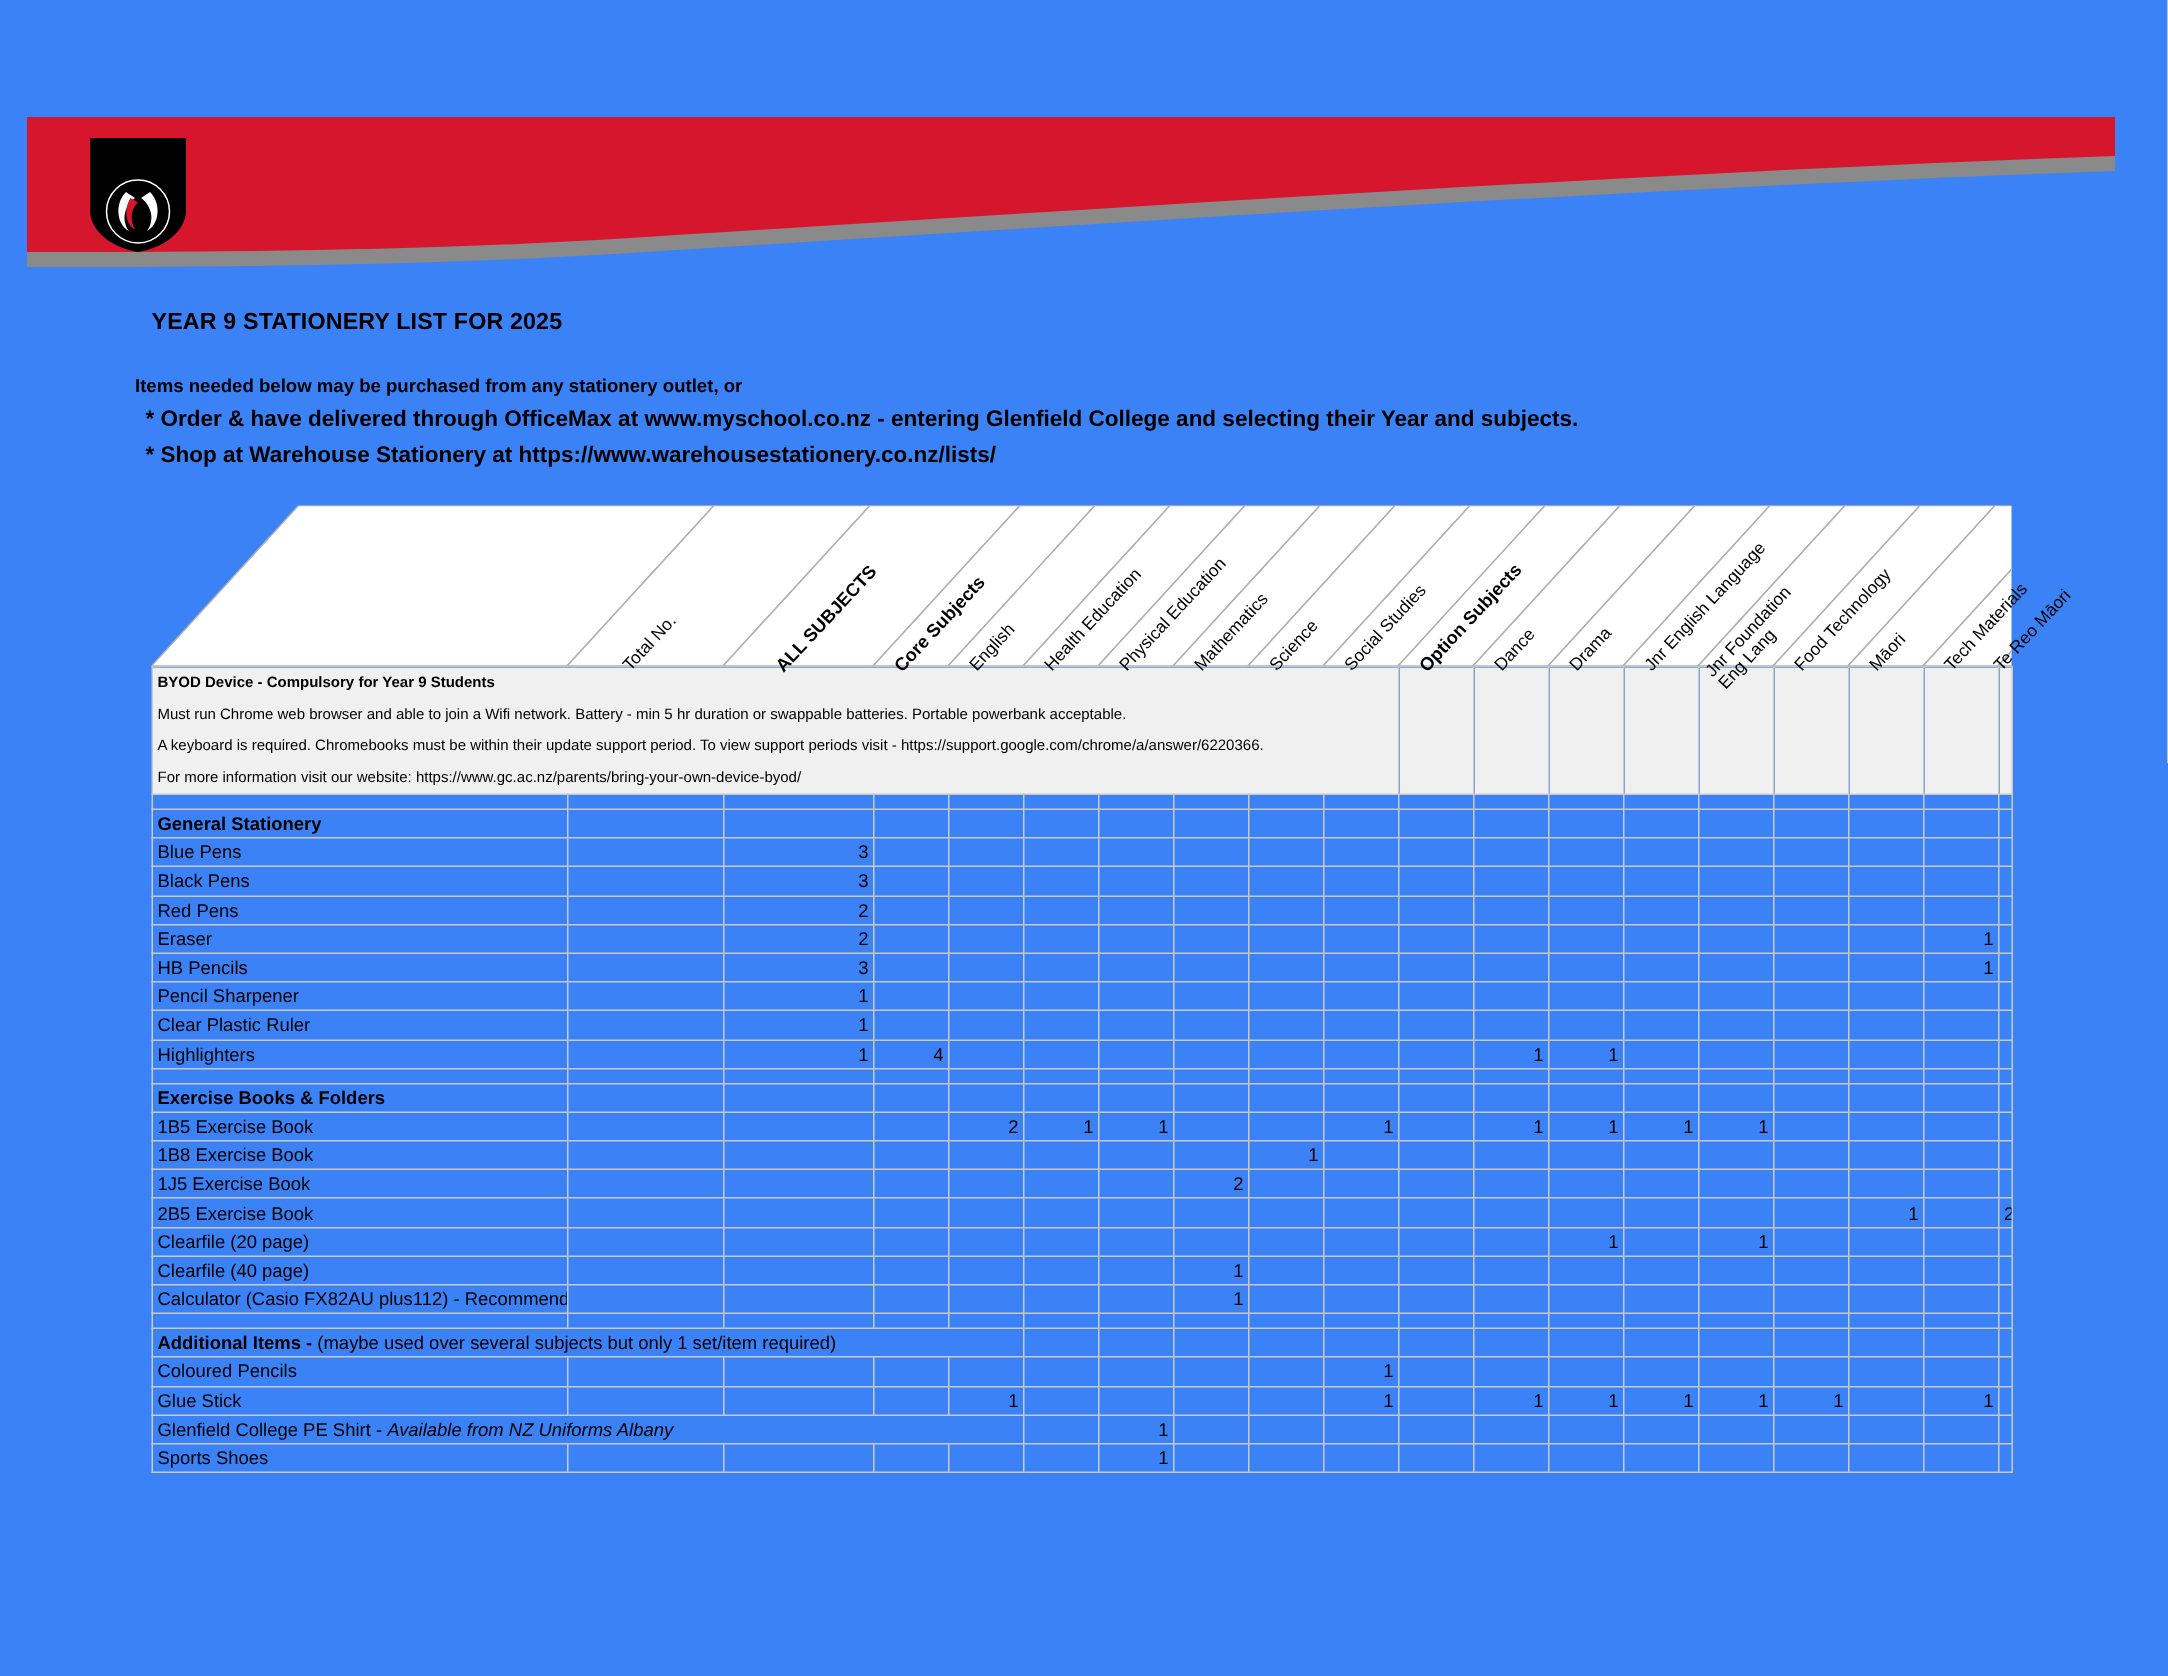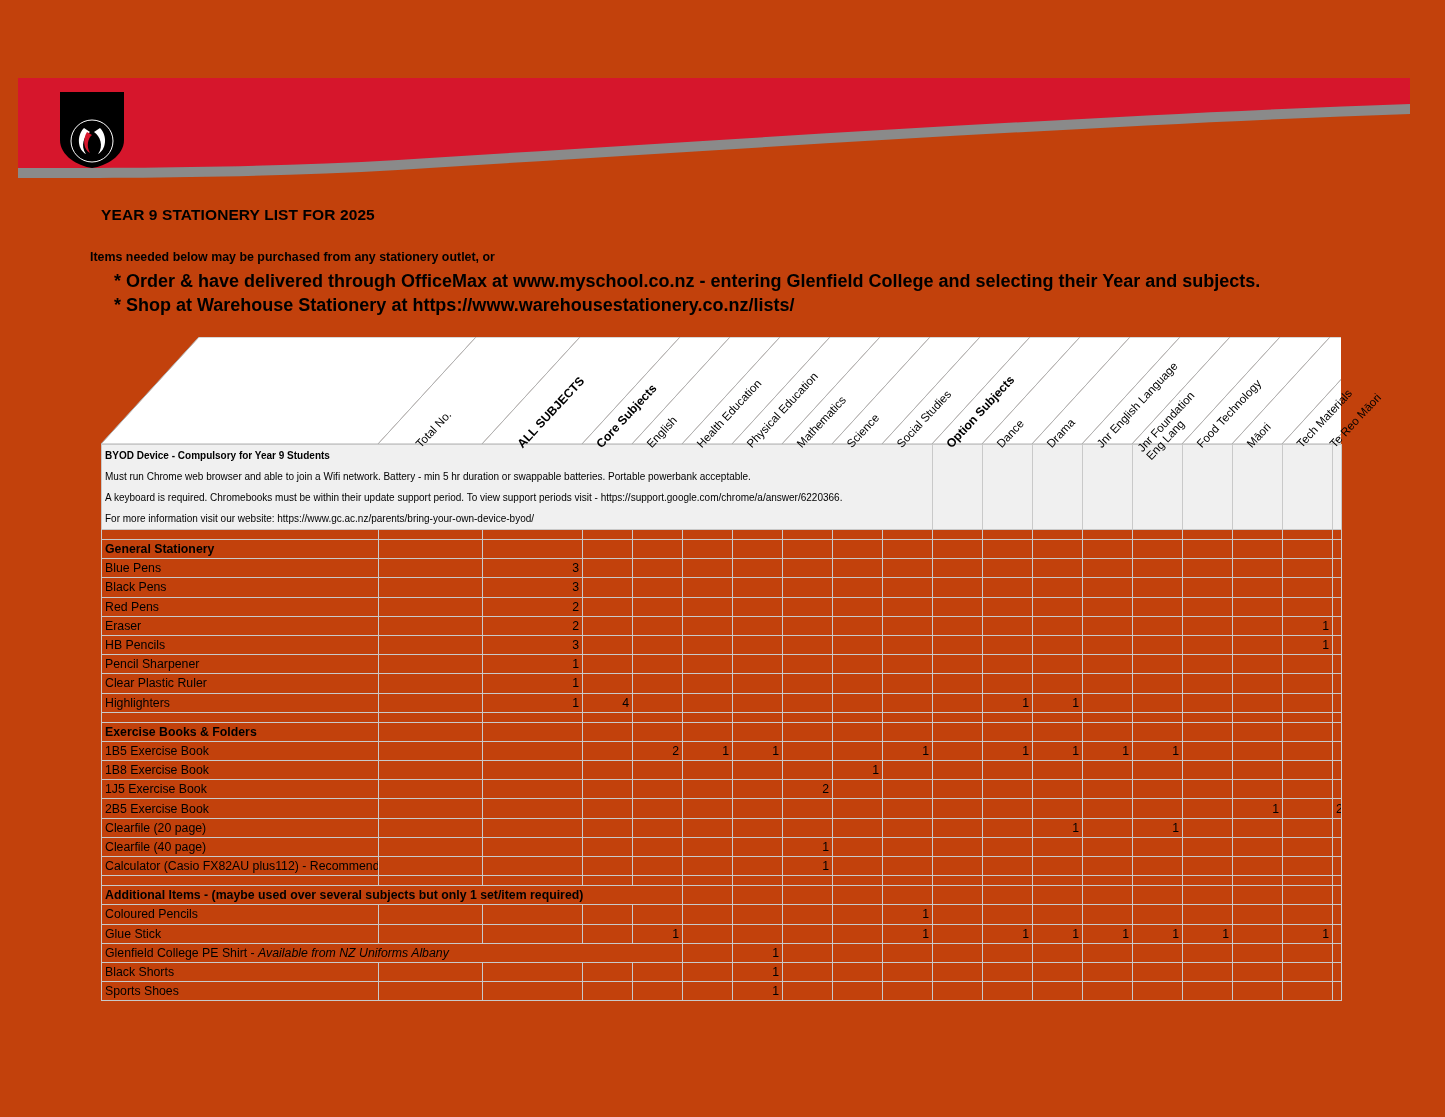--- a/index.html
+++ b/index.html
@@ -4,21 +4,21 @@
 <style>
   * { box-sizing: border-box; }
   html, body {
     margin: 0; padding: 0;
     width: 1445px; height: 1117px;
     background: #ffffff;
     font-family: "Liberation Sans", sans-serif;
     color: #000000;
     overflow: hidden;
   }
-  #page { position: relative; width: 1445px; height: 1117px; background:#c2410c; }
+  #page { position: relative; width: 1445px; height: 1117px; background:#3b82f6; }
 
   
   .banner {
     position: absolute; left: 18px; top: 78px;
     width: 1392px; height: 100px;
     overflow: hidden;
   }
   .banner svg { display:block; }
   .logo-badge {
     position: absolute; left: 36px; top: 12px;
@@ -33,21 +33,21 @@
 
   
   .doc-title {
     position: absolute; left: 101px; top: 206px;
     font-size: 15.5px; font-weight: bold; letter-spacing: .1px;
   }
   .lead-note {
     position: absolute; left: 90px; top: 250px;
     font-size: 12.4px; font-weight: bold;
   }
-  .bullet { position: absolute; left: 114px; font-size: 18px; font-weight: bold; white-space: nowrap; }
+  .bullet { position: absolute; left: 97px; font-size: 15px; font-weight: bold; white-space: nowrap; }
   .b1 { top: 271px; }
   .b2 { top: 295px; }
   .b3 { top: 319px; }
 
   
   #table-area { position:absolute; left:101px; top:337px; }
 
   
   .hdr-band { position: relative; width: 1240px; height: 107px; }
   .hdr-band .band-svg { position:absolute; left:0; top:0; }
@@ -86,21 +86,21 @@
     background: #f0f0f0;
     border: 1px solid #bdbdbd;
     height: 88px;
     vertical-align: top;
     padding: 4px 6px 4px 4px;
     white-space: normal;
   }
   .byod-line { font-size: 10px; line-height: 21px; }
   .byod-line.hdr { font-weight: bold; }
   .ital { font-style: italic; }
-  .reg { font-weight: bold; }
+  .reg { font-weight: normal; }
 </style>
 </head>
 <body>
 
 <div id="page">
 
   <div class="banner">
     <svg class="band-svg" width="1392" height="100" viewBox="0 0 1392 100">
       <path d="M0 0 H1392 V36 C1100 46 700 72 380 92 C240 100 100 100 0 100 Z" fill="#8a8a8a"></path>
       <path d="M0 0 H1392 V26 C1100 36 700 62 380 82 C240 90 100 90 0 90 Z" fill="#d6162c"></path>
@@ -702,41 +702,20 @@
             <td class="num"></td>
             <td class="num"></td>
             <td class="num"></td>
             <td class="num"></td>
             <td class="num"></td>
             <td class="num"></td>
             <td class="num"></td>
             <td class="num"></td>
           </tr>
           <tr>
-            <td class="label">Black Shorts</td>
-            <td class="num"></td>
-            <td class="num"></td>
-            <td class="num"></td>
-            <td class="num"></td>
-            <td class="num"></td>
-            <td class="num">1</td>
-            <td class="num"></td>
-            <td class="num"></td>
-            <td class="num"></td>
-            <td class="num"></td>
-            <td class="num"></td>
-            <td class="num"></td>
-            <td class="num"></td>
-            <td class="num"></td>
-            <td class="num"></td>
-            <td class="num"></td>
-            <td class="num"></td>
-            <td class="num"></td>
-          </tr>
-          <tr>
             <td class="label">Sports Shoes</td>
             <td class="num"></td>
             <td class="num"></td>
             <td class="num"></td>
             <td class="num"></td>
             <td class="num"></td>
             <td class="num">1</td>
             <td class="num"></td>
             <td class="num"></td>
             <td class="num"></td>

